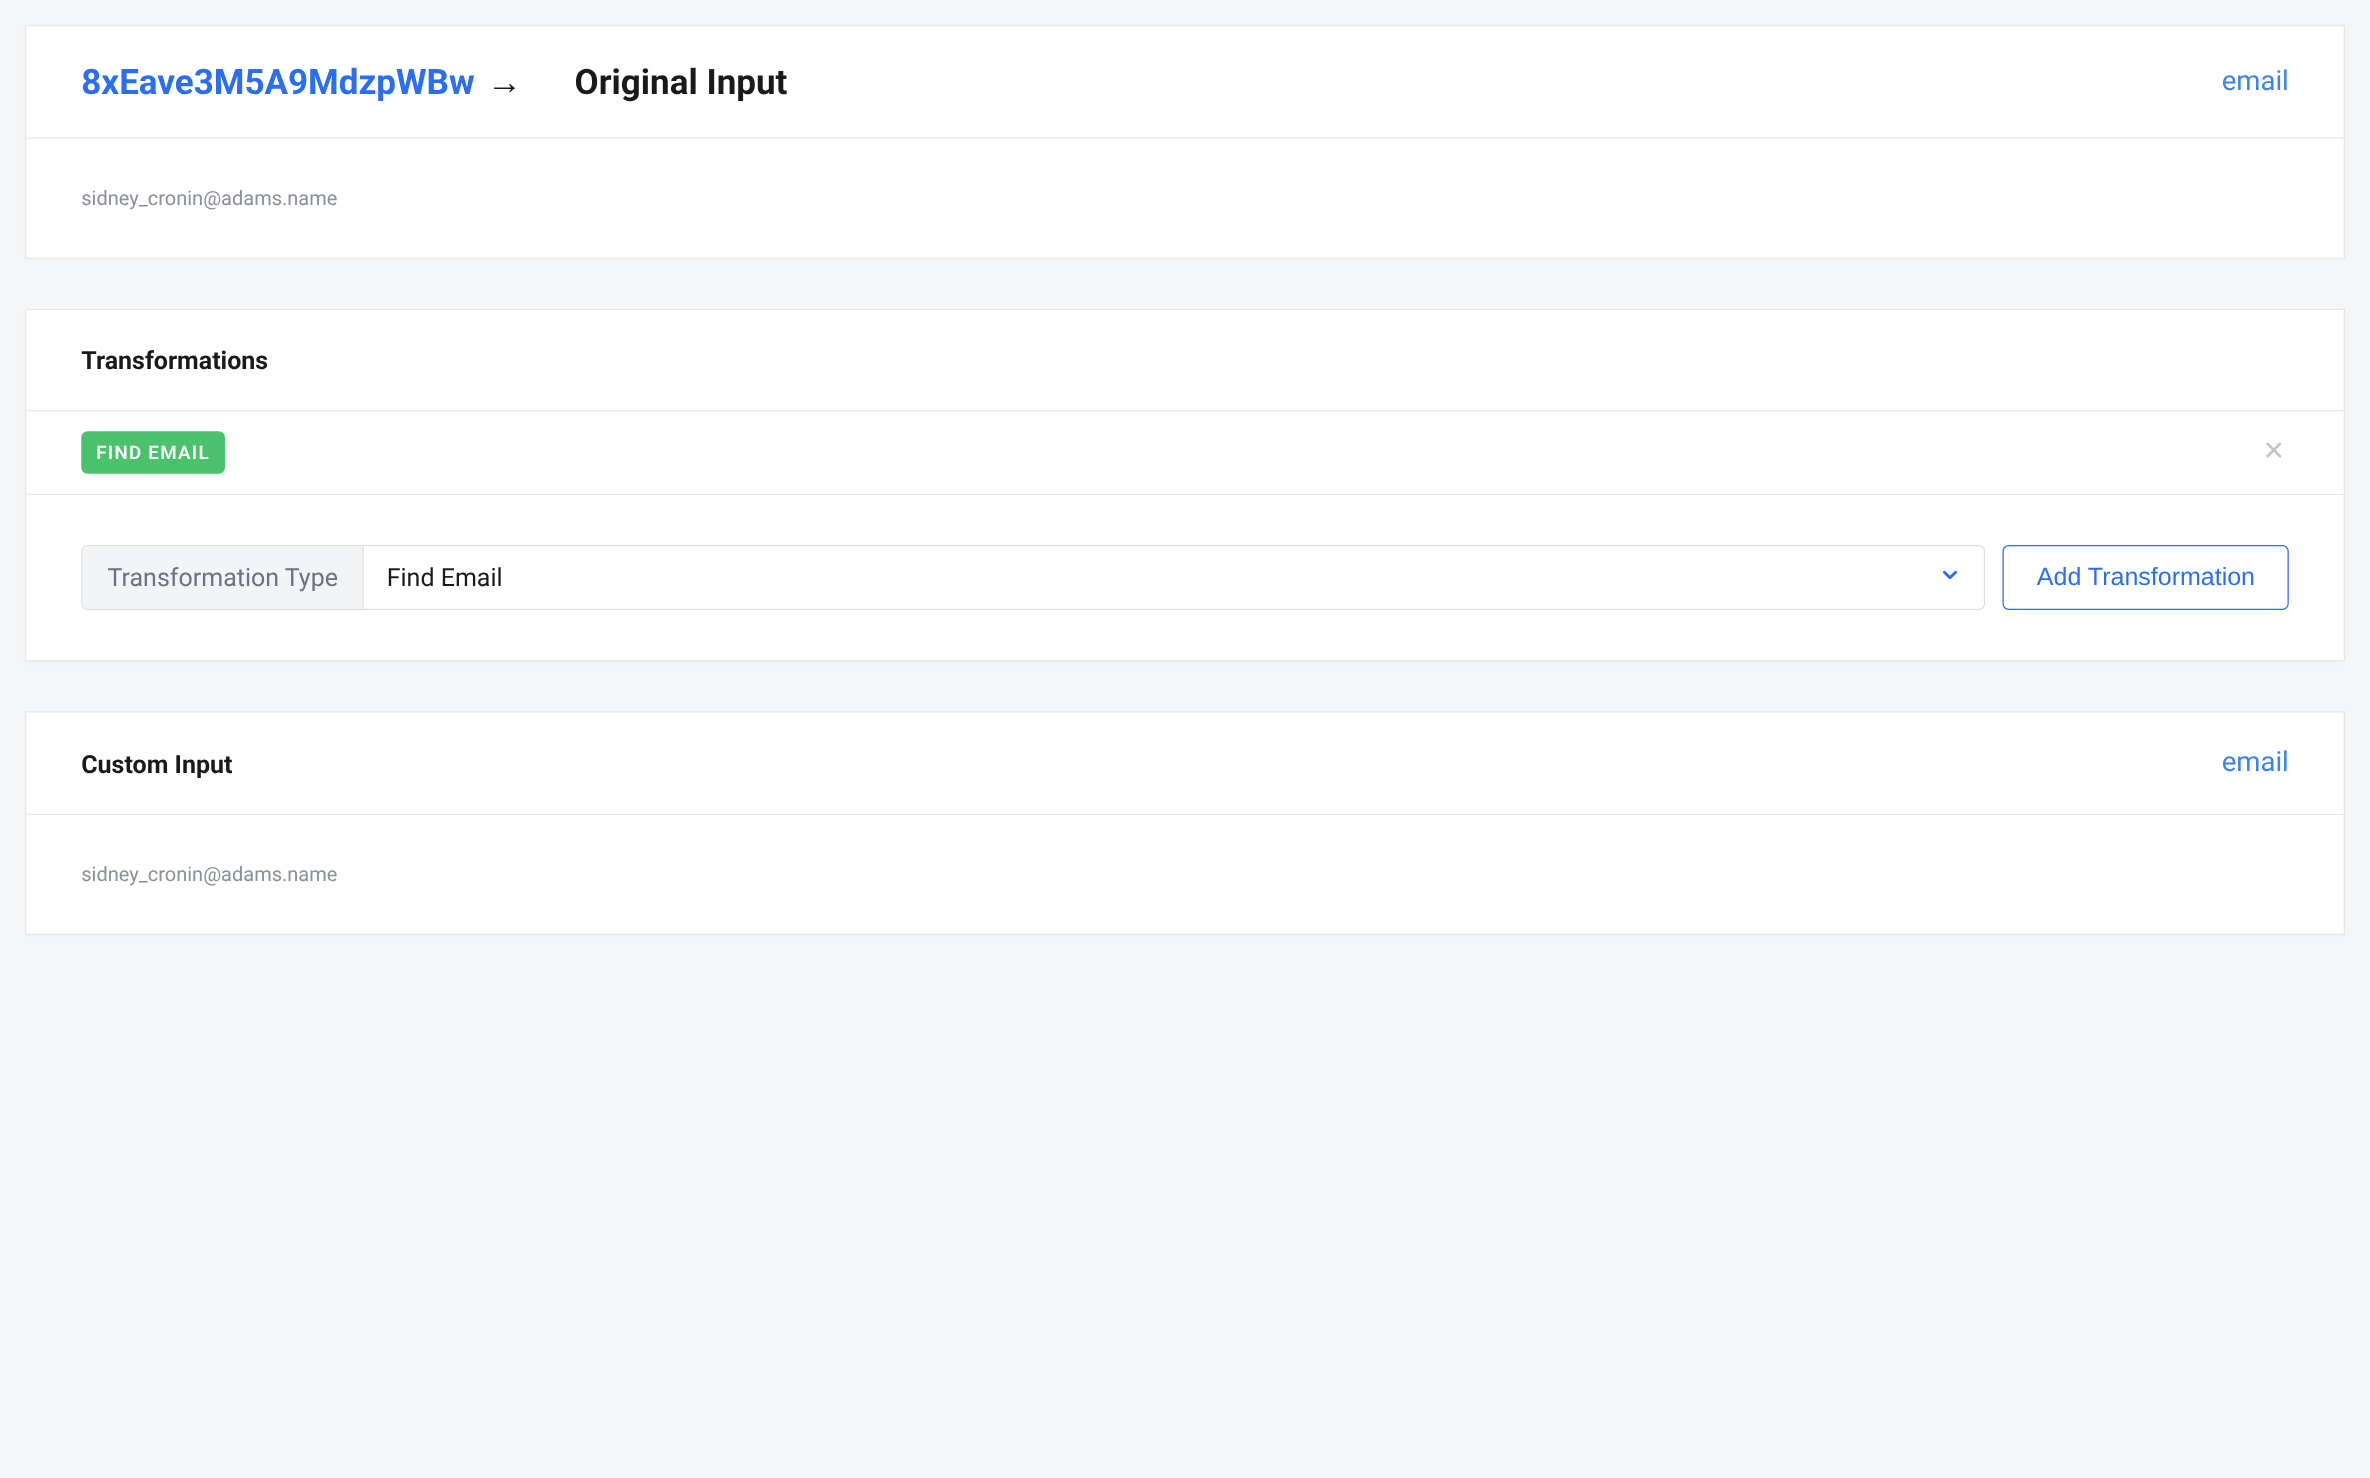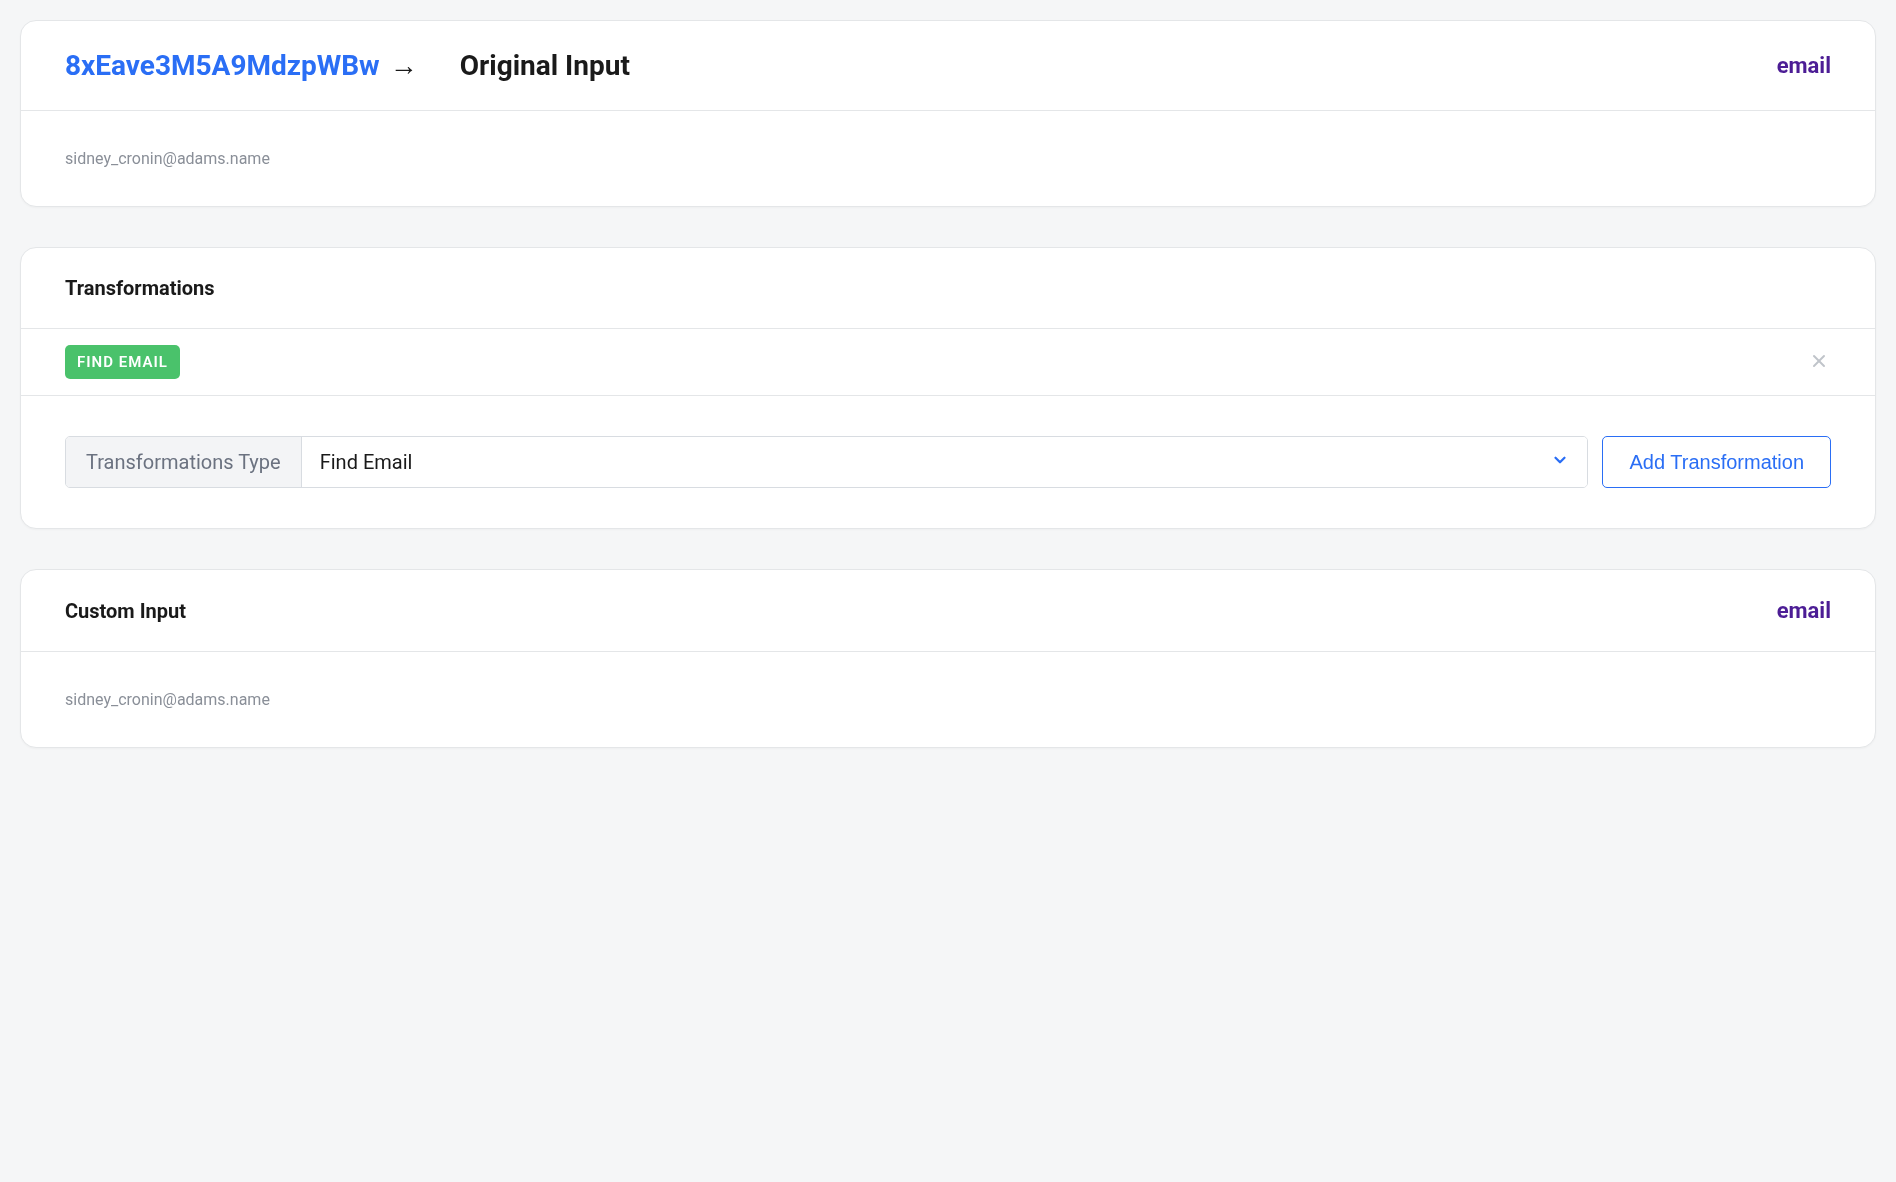--- a/index.html
+++ b/index.html
@@ -10,21 +10,21 @@
     body {
       font-family: -apple-system, BlinkMacSystemFont, "Segoe UI", Roboto, Helvetica, Arial, sans-serif;
       background: #f5f6f7;
       padding: 20px;
       font-size: 20px;
       color: #1a1a1a;
     }
     .card {
       background: #fff;
       border: 1px solid #e4e6e8;
-      border-radius: 16px;
+      border-radius: 0;
       margin-bottom: 40px;
       box-shadow: 0 1px 2px rgba(0,0,0,0.03);
     }
     .card-header {
       padding: 28px 44px;
       border-bottom: 1px solid #e4e6e8;
       display: flex;
       align-items: center;
       justify-content: space-between;
     }
@@ -42,23 +42,23 @@
     .arrow {
       color: #1a1a1a;
       font-weight: 700;
     }
     .title-text {
       color: #1a1a1a;
       font-weight: 700;
       margin-left: 32px;
     }
     .type-label {
-      color: #4c1d95;
+      color: #3b82f6;
       font-size: 22px;
-      font-weight: 700;
+      font-weight: 400;
     }
     .card-body {
       padding: 38px 44px;
     }
     .value-text {
       color: #8a8f98;
       font-size: 16px;
     }
     .section-title {
       font-size: 20px;
@@ -169,21 +169,21 @@
     <span class="badge">FIND EMAIL</span>
     <span class="close-x">
       <svg width="16" height="16" viewBox="0 0 16 16" fill="none" stroke="currentColor" stroke-width="2" stroke-linecap="round">
         <line x1="3" y1="3" x2="13" y2="13"></line>
         <line x1="13" y1="3" x2="3" y2="13"></line>
       </svg>
     </span>
   </div>
   <div class="form-row">
     <div class="input-group">
-      <div class="input-label">Transformations Type</div>
+      <div class="input-label">Transformation Type</div>
       <div class="select-wrap">
         <span class="select-value">Find Email</span>
         <span class="chevron">
           <svg width="18" height="18" viewBox="0 0 24 24" fill="none" stroke="currentColor" stroke-width="3" stroke-linecap="round" stroke-linejoin="round">
             <polyline points="6 9 12 15 18 9"></polyline>
           </svg>
         </span>
       </div>
     </div>
     <button class="add-btn">Add Transformation</button>

